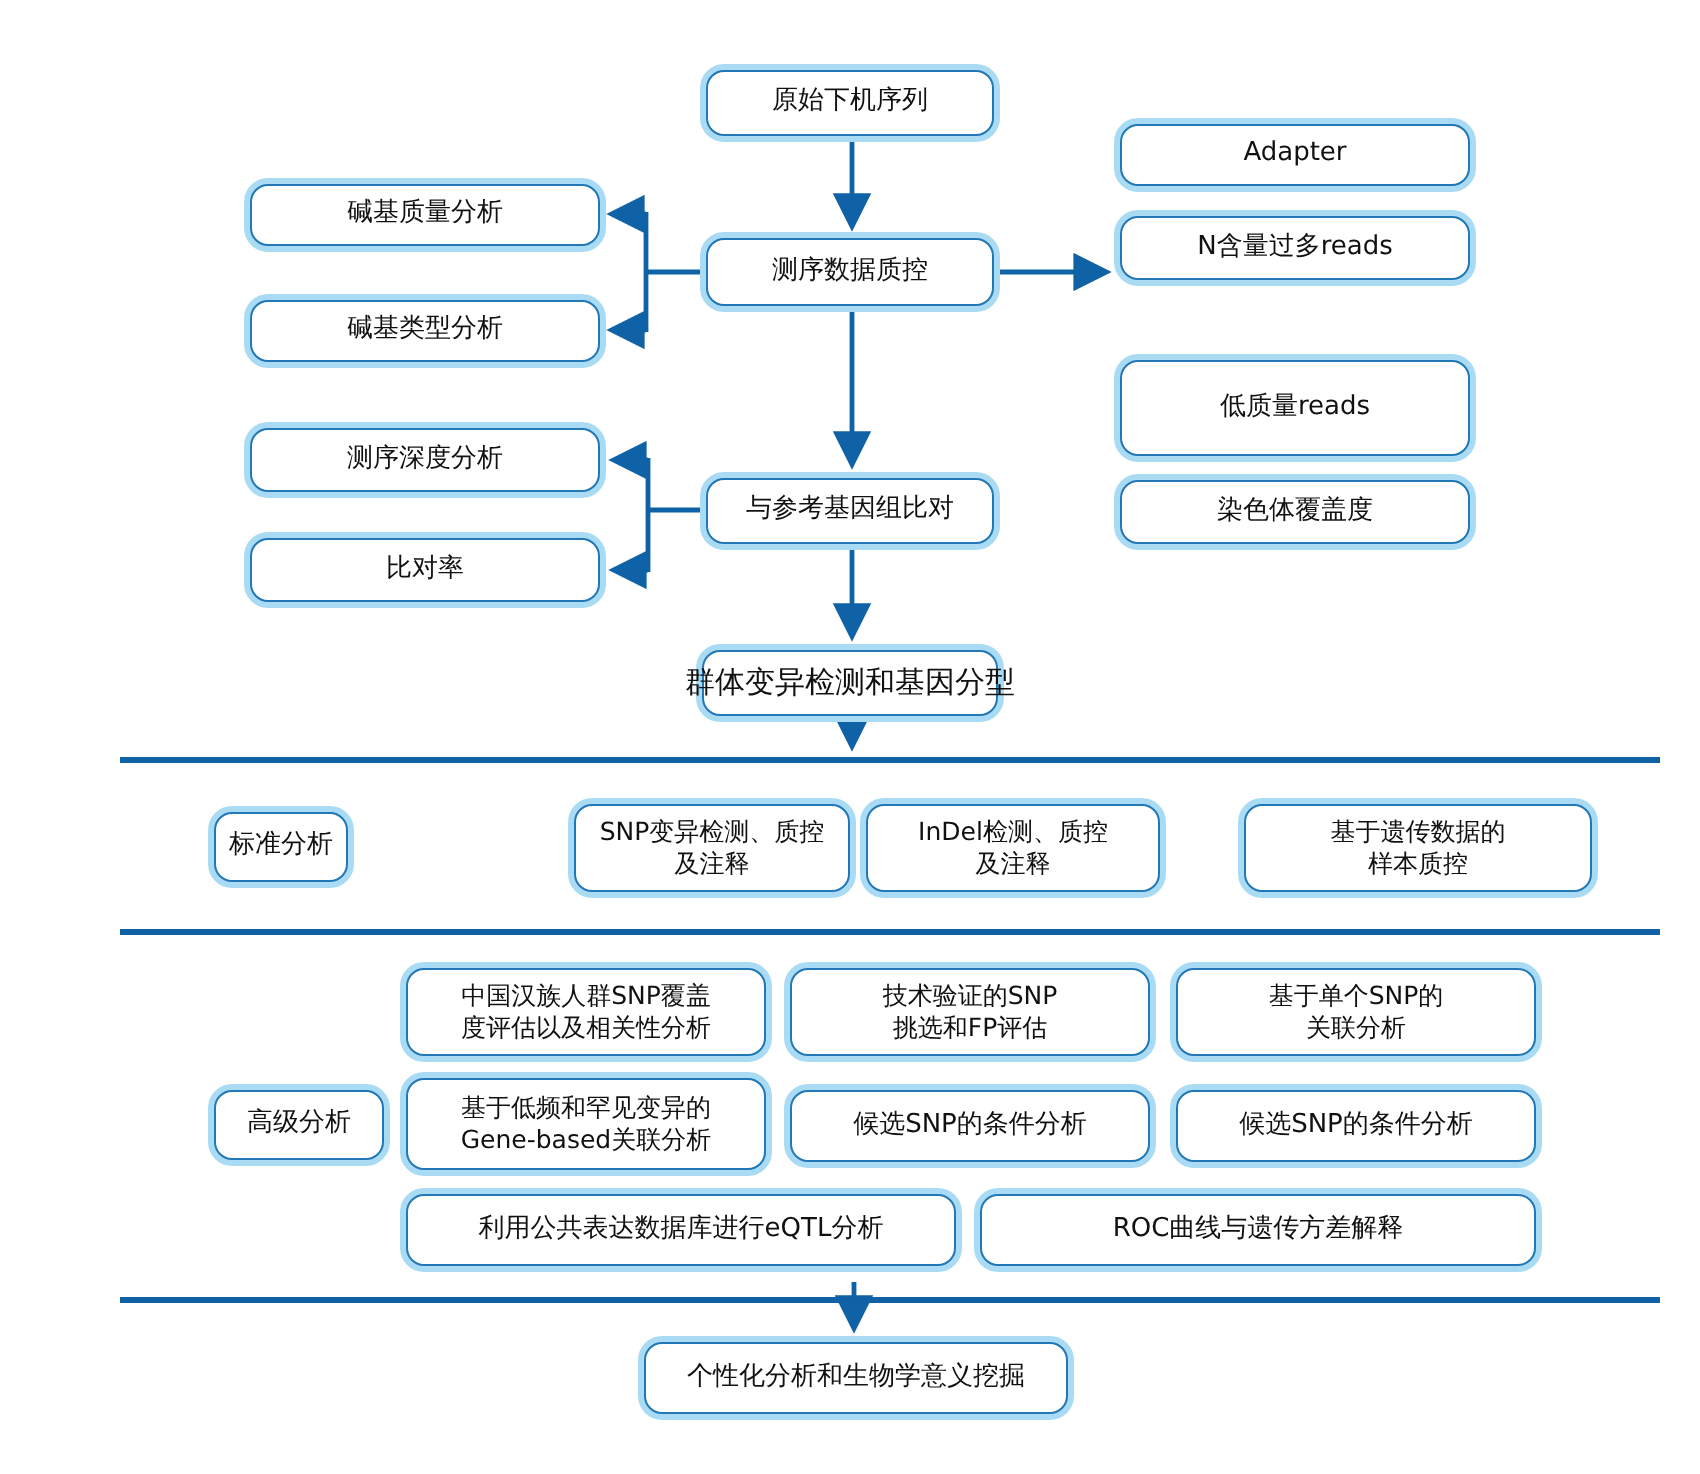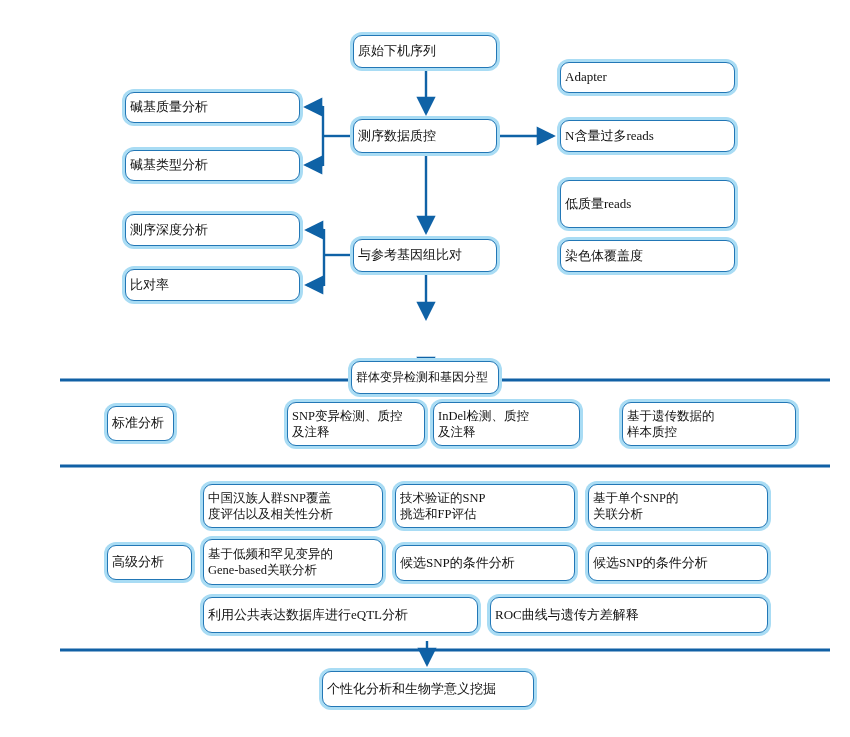--- a/index.html
+++ b/index.html
@@ -7,25 +7,25 @@
     position:relative;width:850px;height:737px;background:#ffffff;overflow:hidden;
     font-family:"DejaVu Sans","Liberation Sans",sans-serif;color:#111;
   }
   .wires{position:absolute;left:0;top:0;z-index:1;}
   .wires line{stroke:#0f62a6;stroke-width:2.4;}
   .wires line.d{stroke:#1060a5;stroke-width:3;}
   .box{
     position:absolute;z-index:2;box-sizing:border-box;
     background:#ffffff;border:1.5px solid #2277b6;border-radius:9px;
     box-shadow:0 0 0 3px #a9dcf4;
-    display:flex;flex-direction:column;align-items:flex-start;justify-content:center;
-    text-align:center;font-size:13px;line-height:1.25;padding:0 4px;font-family:Liberation Serif, serif;
+    display:flex;flex-direction:column;align-items:center;justify-content:center;
+    text-align:center;font-size:13px;line-height:1.25;padding:0 4px;
   }
   .box.two{font-size:12.5px;line-height:1.3;}
-  .box.small{font-size:12px;margin-top:36px;}
+  .box.small{font-size:15px;}
   .t{display:block;white-space:nowrap;}
 </style>
 </head>
 <body>
 
 <div class="canvas">
 
   <svg class="wires" width="850" height="737" viewBox="0 0 850 737">
     <defs>
       <marker id="ah" viewBox="0 0 10 10" refX="8.5" refY="5" markerWidth="9" markerHeight="8" orient="auto">
@@ -78,21 +78,21 @@
   <div class="box" style="left:125px;top:214px;width:175px;height:32px">
     <span class="t">测序深度分析</span>
   </div>
   <div class="box" style="left:125px;top:269px;width:175px;height:32px">
     <span class="t">比对率</span>
   </div>
 
   <div class="box" style="left:560px;top:62px;width:175px;height:31px">
     <span class="t">Adapter</span>
   </div>
-  <div class="box" style="left:560px;top:120px;width:175px;height:32px">
+  <div class="box" style="left:560px;top:108px;width:175px;height:32px">
     <span class="t">N含量过多reads</span>
   </div>
   <div class="box" style="left:560px;top:180px;width:175px;height:48px">
     <span class="t">低质量reads</span>
   </div>
   <div class="box" style="left:560px;top:240px;width:175px;height:32px">
     <span class="t">染色体覆盖度</span>
   </div>
 
   <div class="box" style="left:107px;top:406px;width:67px;height:35px">

